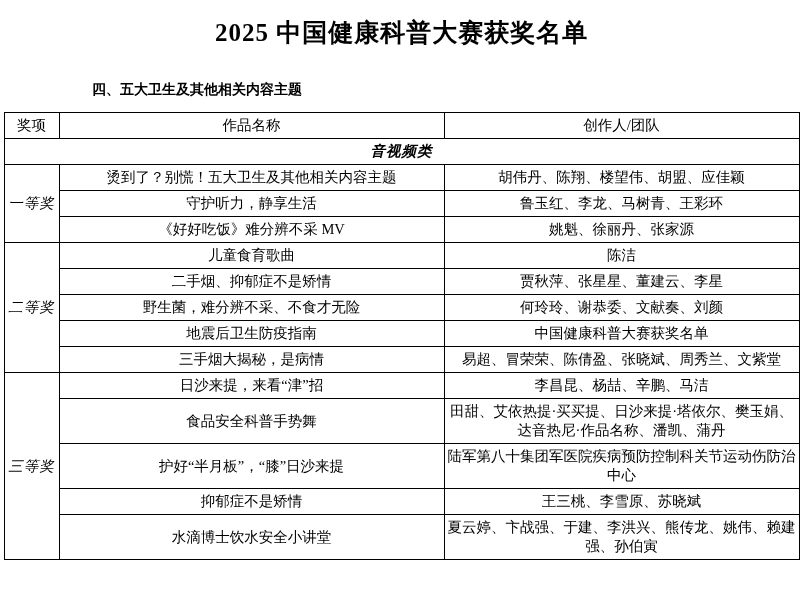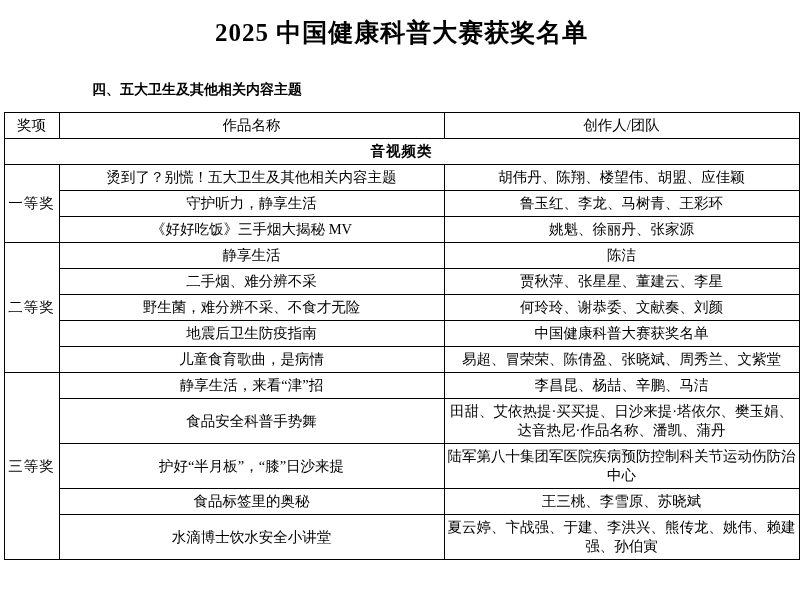--- a/index.html
+++ b/index.html
@@ -55,25 +55,27 @@
 
   .header-row td {
     font-size: 15px;
     padding: 4px 2px;
   }
   .category-row td {
     font-size: 19px;
     font-weight: bold;
     padding: 4px 2px;
     letter-spacing: 1px;
+    font-style: italic;
   }
   .prize-cell {
     font-size: 15px;
     line-height: 22px;
     letter-spacing: 1px;
+    font-style: italic;
   }
   .two-line {
     line-height: 19px;
   }
 </style>
 </head>
 <body>
 
 <div class="page">
 
@@ -96,61 +98,61 @@
       <tr>
         <td class="col-prize prize-cell" rowspan="3">一等奖</td>
         <td class="col-work">烫到了？别慌！五大卫生及其他相关内容主题</td>
         <td class="col-team">胡伟丹、陈翔、楼望伟、胡盟、应佳颖</td>
       </tr>
       <tr>
         <td class="col-work">守护听力，静享生活</td>
         <td class="col-team">鲁玉红、李龙、马树青、王彩环</td>
       </tr>
       <tr>
-        <td class="col-work">《好好吃饭》三手烟大揭秘 MV</td>
+        <td class="col-work">《好好吃饭》难分辨不采 MV</td>
         <td class="col-team">姚魁、徐丽丹、张家源</td>
       </tr>
 
       <tr>
         <td class="col-prize prize-cell" rowspan="5">二等奖</td>
-        <td class="col-work">静享生活</td>
+        <td class="col-work">儿童食育歌曲</td>
         <td class="col-team">陈洁</td>
       </tr>
       <tr>
-        <td class="col-work">二手烟、难分辨不采</td>
+        <td class="col-work">二手烟、抑郁症不是矫情</td>
         <td class="col-team">贾秋萍、张星星、董建云、李星</td>
       </tr>
       <tr>
         <td class="col-work">野生菌，难分辨不采、不食才无险</td>
         <td class="col-team">何玲玲、谢恭委、文献奏、刘颜</td>
       </tr>
       <tr>
         <td class="col-work">地震后卫生防疫指南</td>
         <td class="col-team">中国健康科普大赛获奖名单</td>
       </tr>
       <tr>
-        <td class="col-work">儿童食育歌曲，是病情</td>
+        <td class="col-work">三手烟大揭秘，是病情</td>
         <td class="col-team two-line">易超、冒荣荣、陈倩盈、张晓斌、周秀兰、文紫堂</td>
       </tr>
 
       <tr>
         <td class="col-prize prize-cell" rowspan="5">三等奖</td>
-        <td class="col-work">静享生活，来看“津”招</td>
+        <td class="col-work">日沙来提，来看“津”招</td>
         <td class="col-team">李昌昆、杨喆、辛鹏、马洁</td>
       </tr>
       <tr>
         <td class="col-work">食品安全科普手势舞</td>
         <td class="col-team two-line">田甜、艾依热提·买买提、日沙来提·塔依尔、樊玉娟、达音热尼·作品名称、潘凯、蒲丹</td>
       </tr>
       <tr>
         <td class="col-work">护好“半月板”，“膝”日沙来提</td>
         <td class="col-team two-line">陆军第八十集团军医院疾病预防控制科关节运动伤防治中心</td>
       </tr>
       <tr>
-        <td class="col-work">食品标签里的奥秘</td>
+        <td class="col-work">抑郁症不是矫情</td>
         <td class="col-team">王三桃、李雪原、苏晓斌</td>
       </tr>
       <tr>
         <td class="col-work">水滴博士饮水安全小讲堂</td>
         <td class="col-team two-line">夏云婷、卞战强、于建、李洪兴、熊传龙、姚伟、赖建强、孙伯寅</td>
       </tr>
     </tbody>
   </table>
 
 </div>

